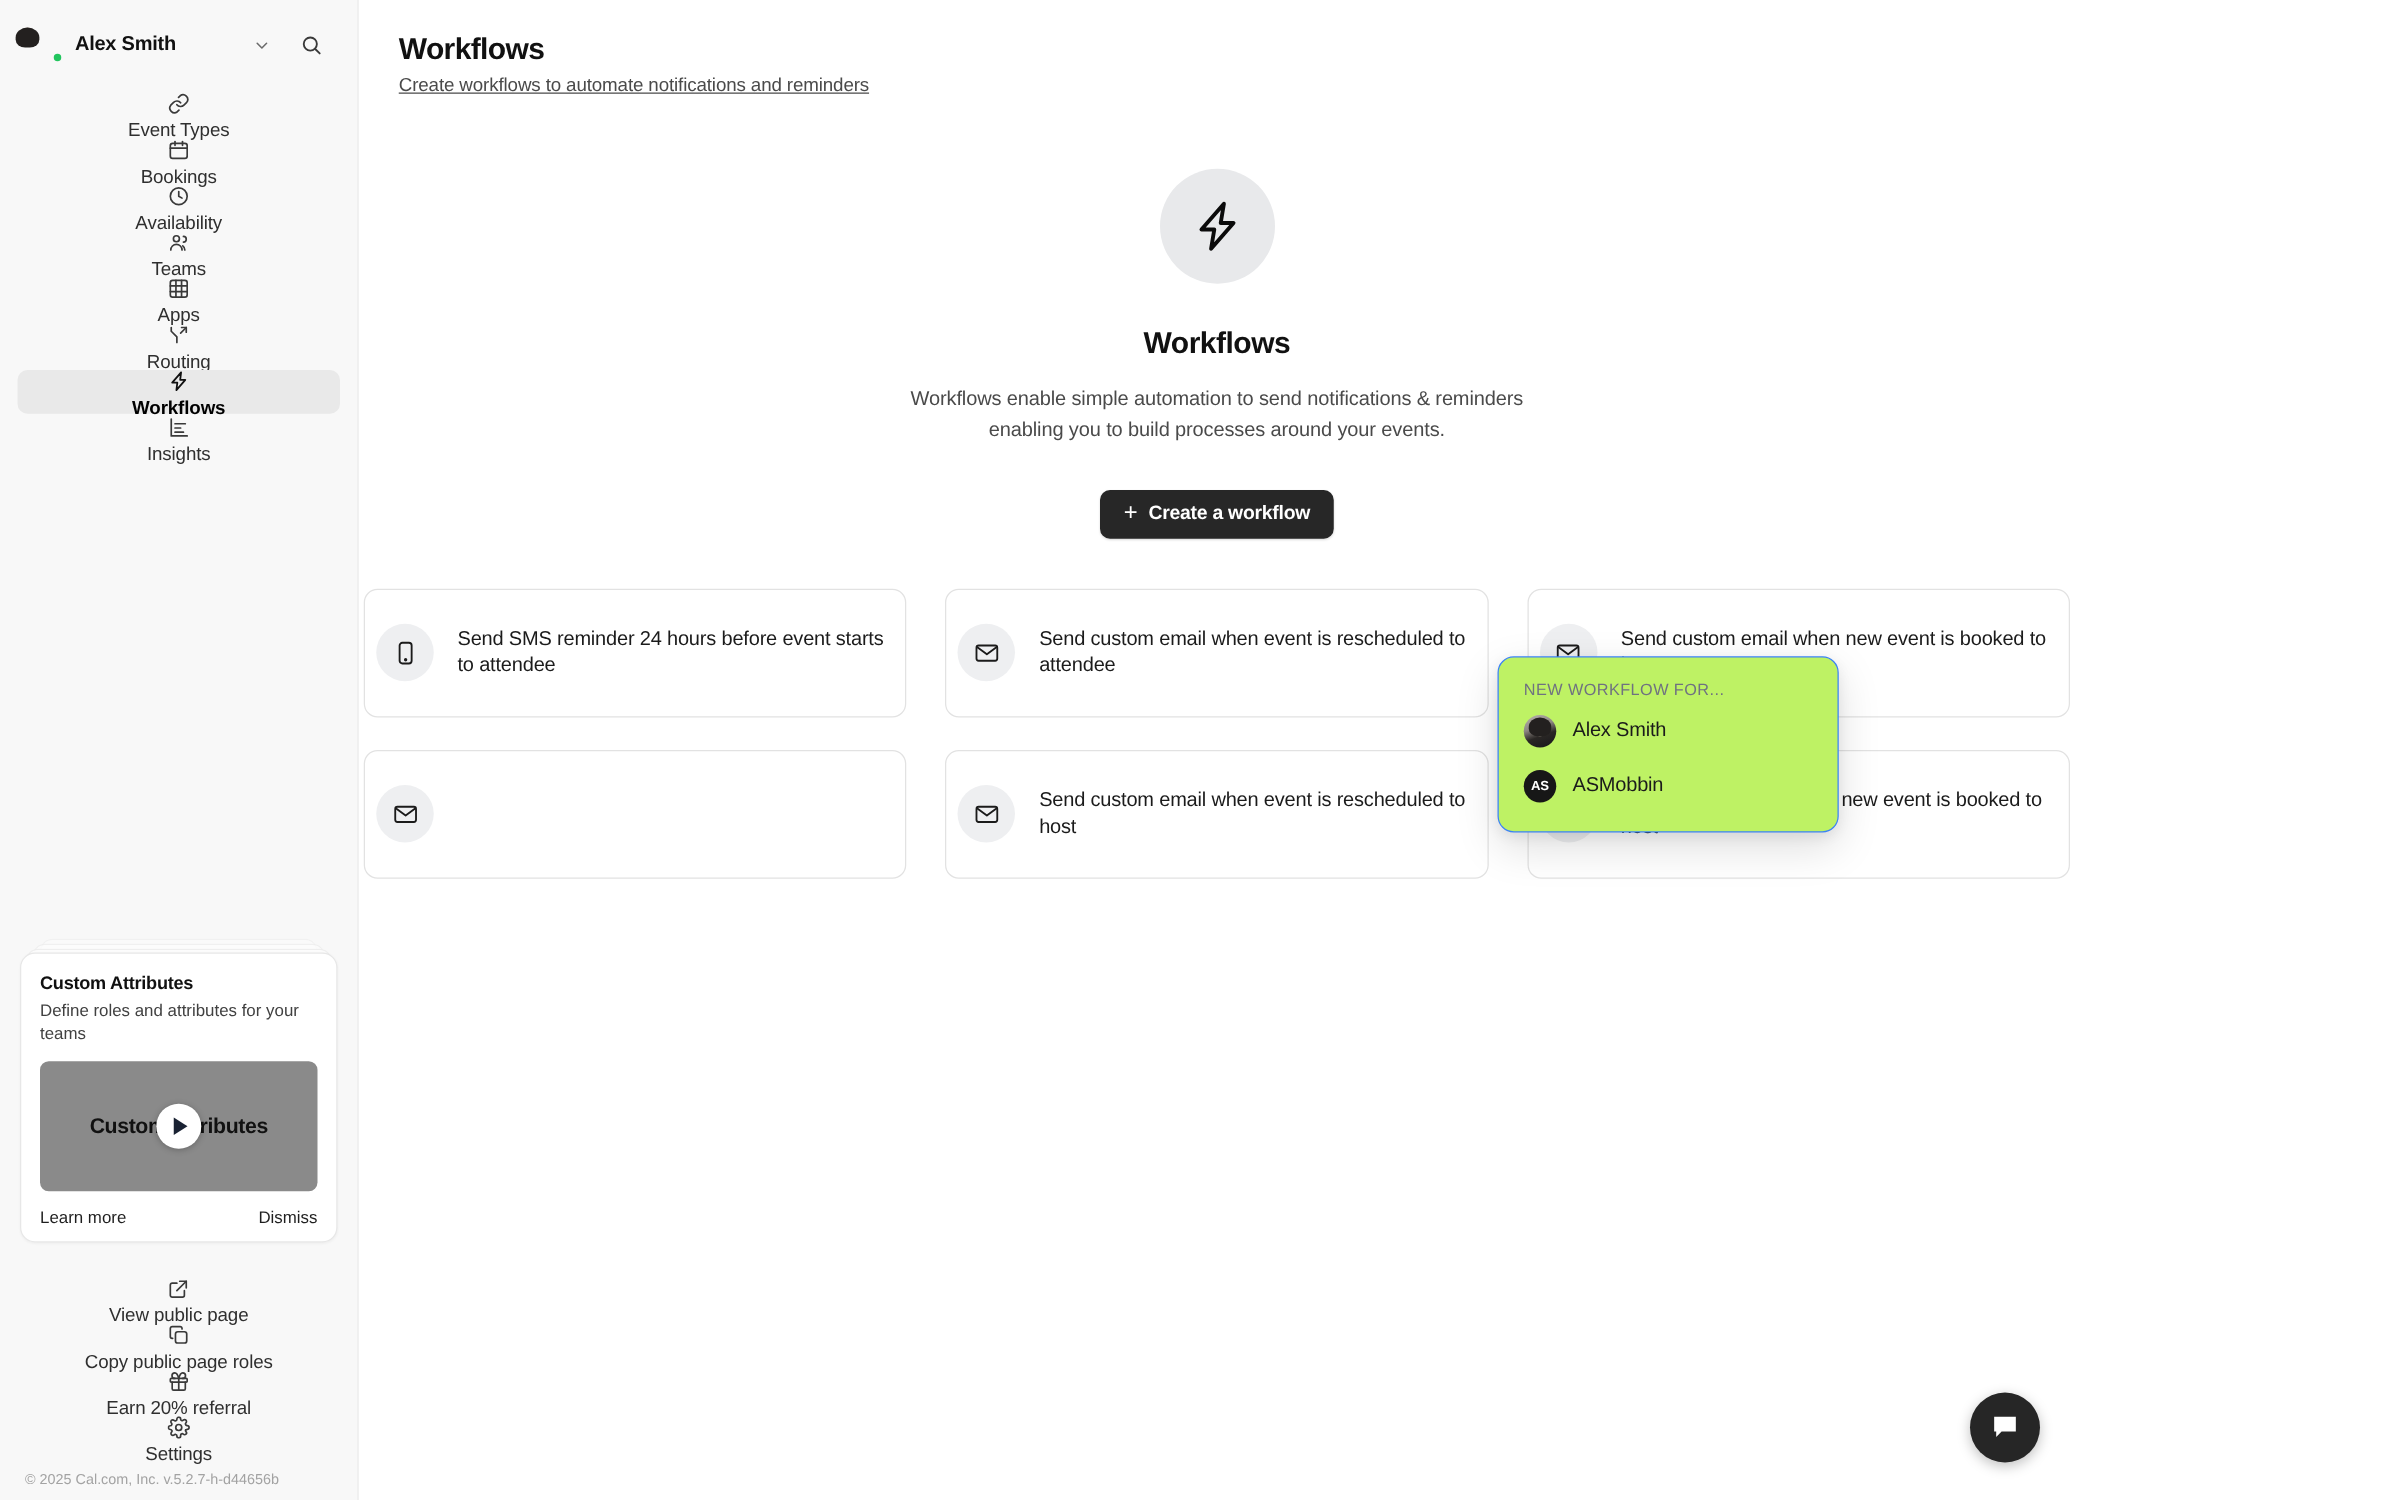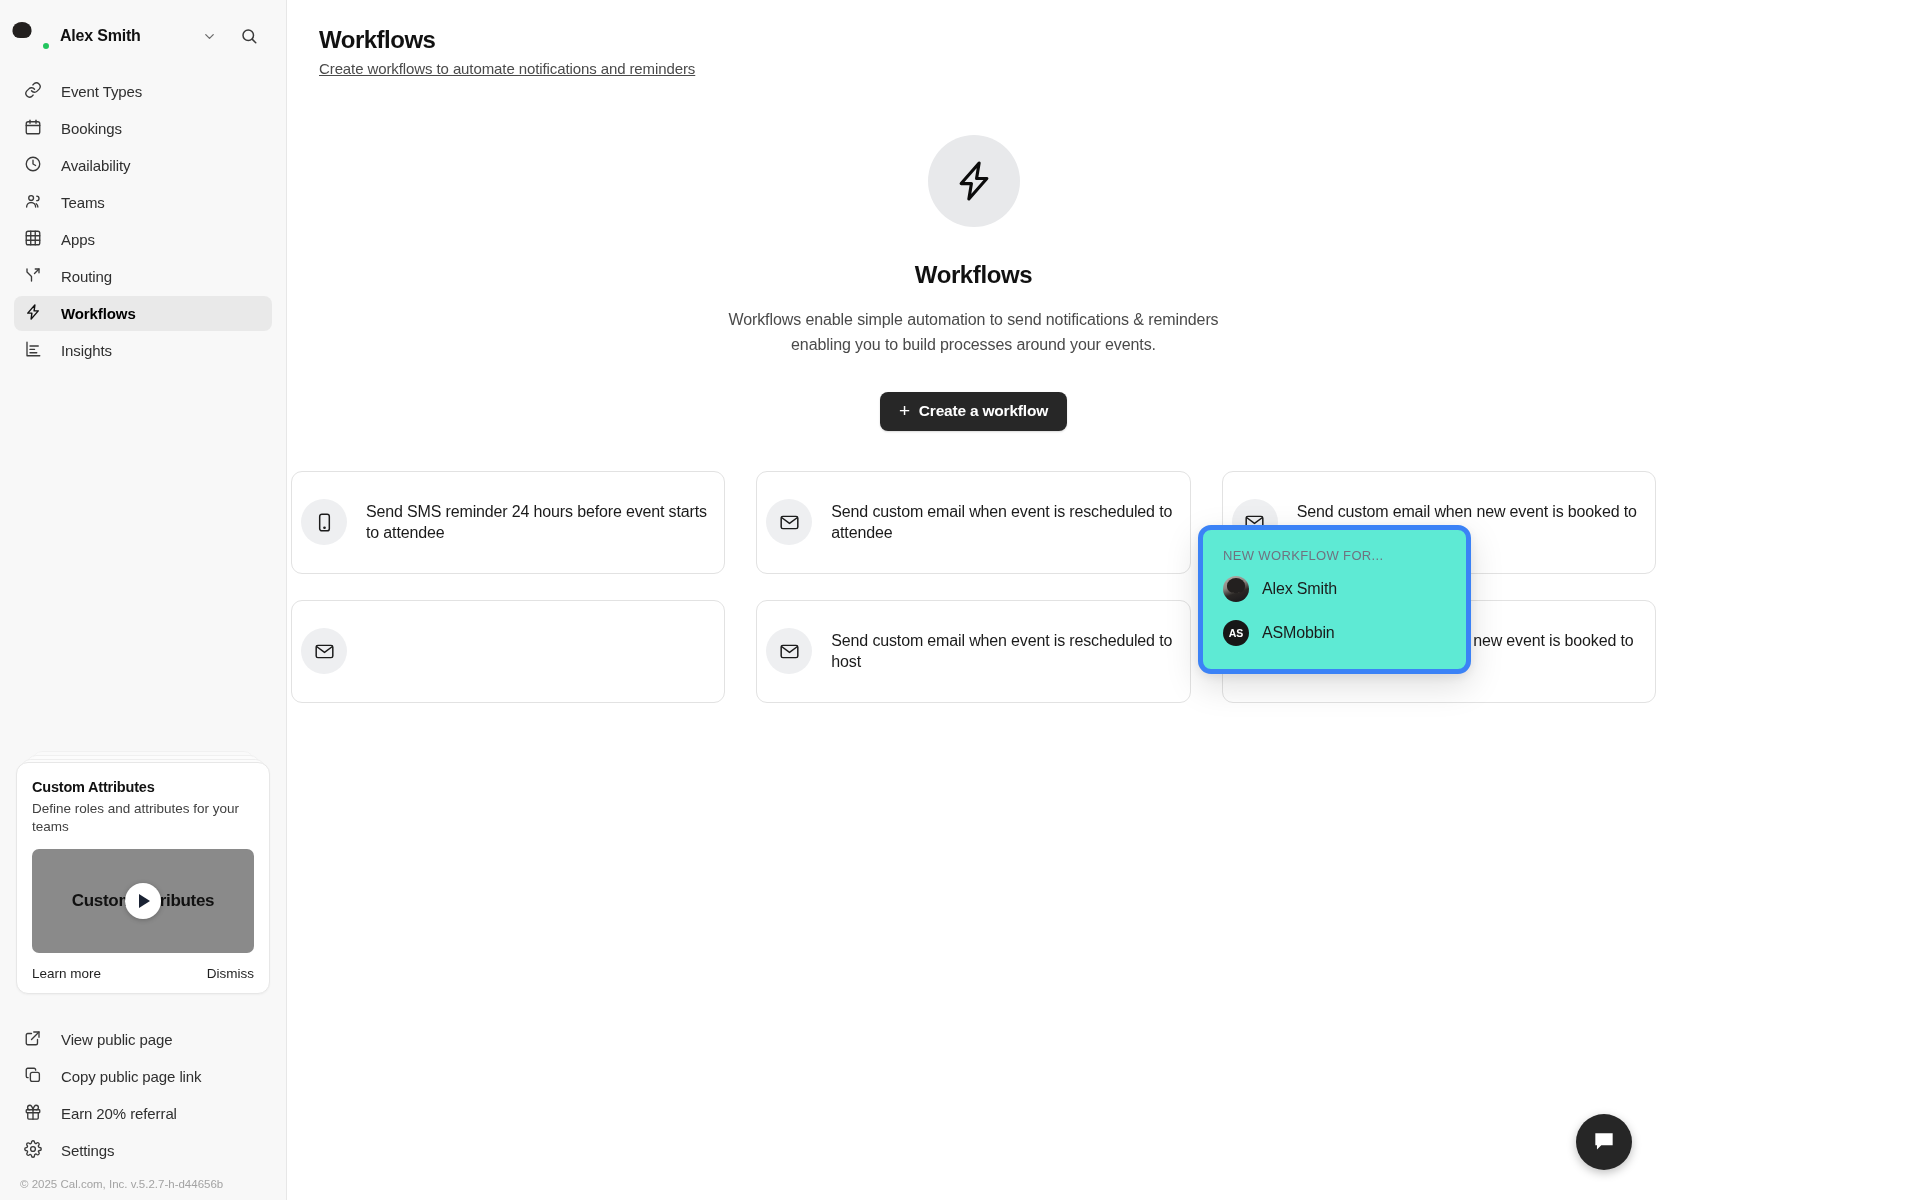--- a/index.html
+++ b/index.html
@@ -47,23 +47,23 @@
   }
   .user-name { font-size: 16px; font-weight: 600; color: #111111; letter-spacing: -0.2px; }
   .spacer { flex: 1; }
   .icon-btn {
     width: 30px; height: 30px; border-radius: 7px;
     display: flex; align-items: center; justify-content: center; cursor: pointer;
   }
 
   .nav { margin-top: 16px; padding: 0 14px; display: flex; flex-direction: column; gap: 2px; }
   .nav-item {
-    display: flex; align-items: center; gap: 19px;
+    display: flex; align-items: center; gap: 0;
     height: 35px; padding: 0 10px; border-radius: 8px;
-    font-size: 15px; color: #2F2F2F; cursor: pointer; letter-spacing: -0.1px;
+    font-size: 15px; color: #2F2F2F; cursor: pointer; letter-spacing: -0.1px; flex-direction: column;
   }
   .nav-item.active { background: #E9E9E9; color: #000; font-weight: 600; }
   .nav-item svg { flex: 0 0 18px; }
 
   
   .banner-zone { margin-top: auto; padding: 0 16px 10px 16px; position: relative; }
   .stack { position: relative; }
   .stack-card {
     position: absolute; left: 50%; transform: translateX(-50%);
     border-radius: 10px; background: #FDFDFD; border: 1px solid #EDEDED;
@@ -140,21 +140,21 @@
   }
   .tpl-icon {
     width: 46px; height: 46px; border-radius: 50%; background: #EEEFF1;
     display: flex; align-items: center; justify-content: center; flex: 0 0 46px;
   }
   .tpl-text { font-size: 16px; line-height: 1.35; color: #1B1B1B; letter-spacing: -0.15px; }
 
   
   .dropdown {
     position: absolute; left: 911px; top: 525px; width: 273px;
-    background: #5eead4; border: 5px solid #3b82f6; border-radius: 13px;
+    background: #bef264; border: 1px solid #3b82f6; border-radius: 13px;
     box-shadow: 0 12px 34px rgba(0,0,0,.13), 0 3px 10px rgba(0,0,0,.07);
     padding: 12px 0 14px 0; z-index: 50;
   }
   .dd-label {
     padding: 6px 20px 4px 20px; font-size: 13px; font-weight: 500;
     color: #6F7280; letter-spacing: .35px;
   }
   .dd-item {
     display: flex; align-items: center; gap: 13px;
     padding: 9px 20px; cursor: pointer; font-size: 16px; color: #1B1B1B; letter-spacing: -0.15px;
@@ -328,21 +328,21 @@
         </span>
         <span>View public page</span>
       </div>
       <div class="nav-item">
         <span>
           <svg width="18" height="18" viewBox="0 0 24 24" fill="none" stroke="#3A3A3A" stroke-width="1.8" stroke-linecap="round" stroke-linejoin="round">
               <rect x="8.5" y="8.5" width="12" height="12" rx="2.5"></rect>
               <path d="M15.5 5.5V5a2 2 0 0 0-2-2H5a2 2 0 0 0-2 2v8.5a2 2 0 0 0 2 2h.5"></path>
             </svg>
         </span>
-        <span>Copy public page link</span>
+        <span>Copy public page roles</span>
       </div>
       <div class="nav-item">
         <span>
           <svg width="18" height="18" viewBox="0 0 24 24" fill="none" stroke="#3A3A3A" stroke-width="1.8" stroke-linecap="round" stroke-linejoin="round">
               <rect x="3" y="9" width="18" height="4" rx="1"></rect>
               <path d="M5 13v7a1.5 1.5 0 0 0 1.5 1.5h11A1.5 1.5 0 0 0 19 20v-7"></path>
               <line x1="12" y1="9" x2="12" y2="21.5"></line>
               <path d="M12 9S10.5 3 7.8 3a2.4 2.4 0 0 0 0 6"></path>
               <path d="M12 9s1.5-6 4.2-6a2.4 2.4 0 0 1 0 6"></path>
             </svg>

